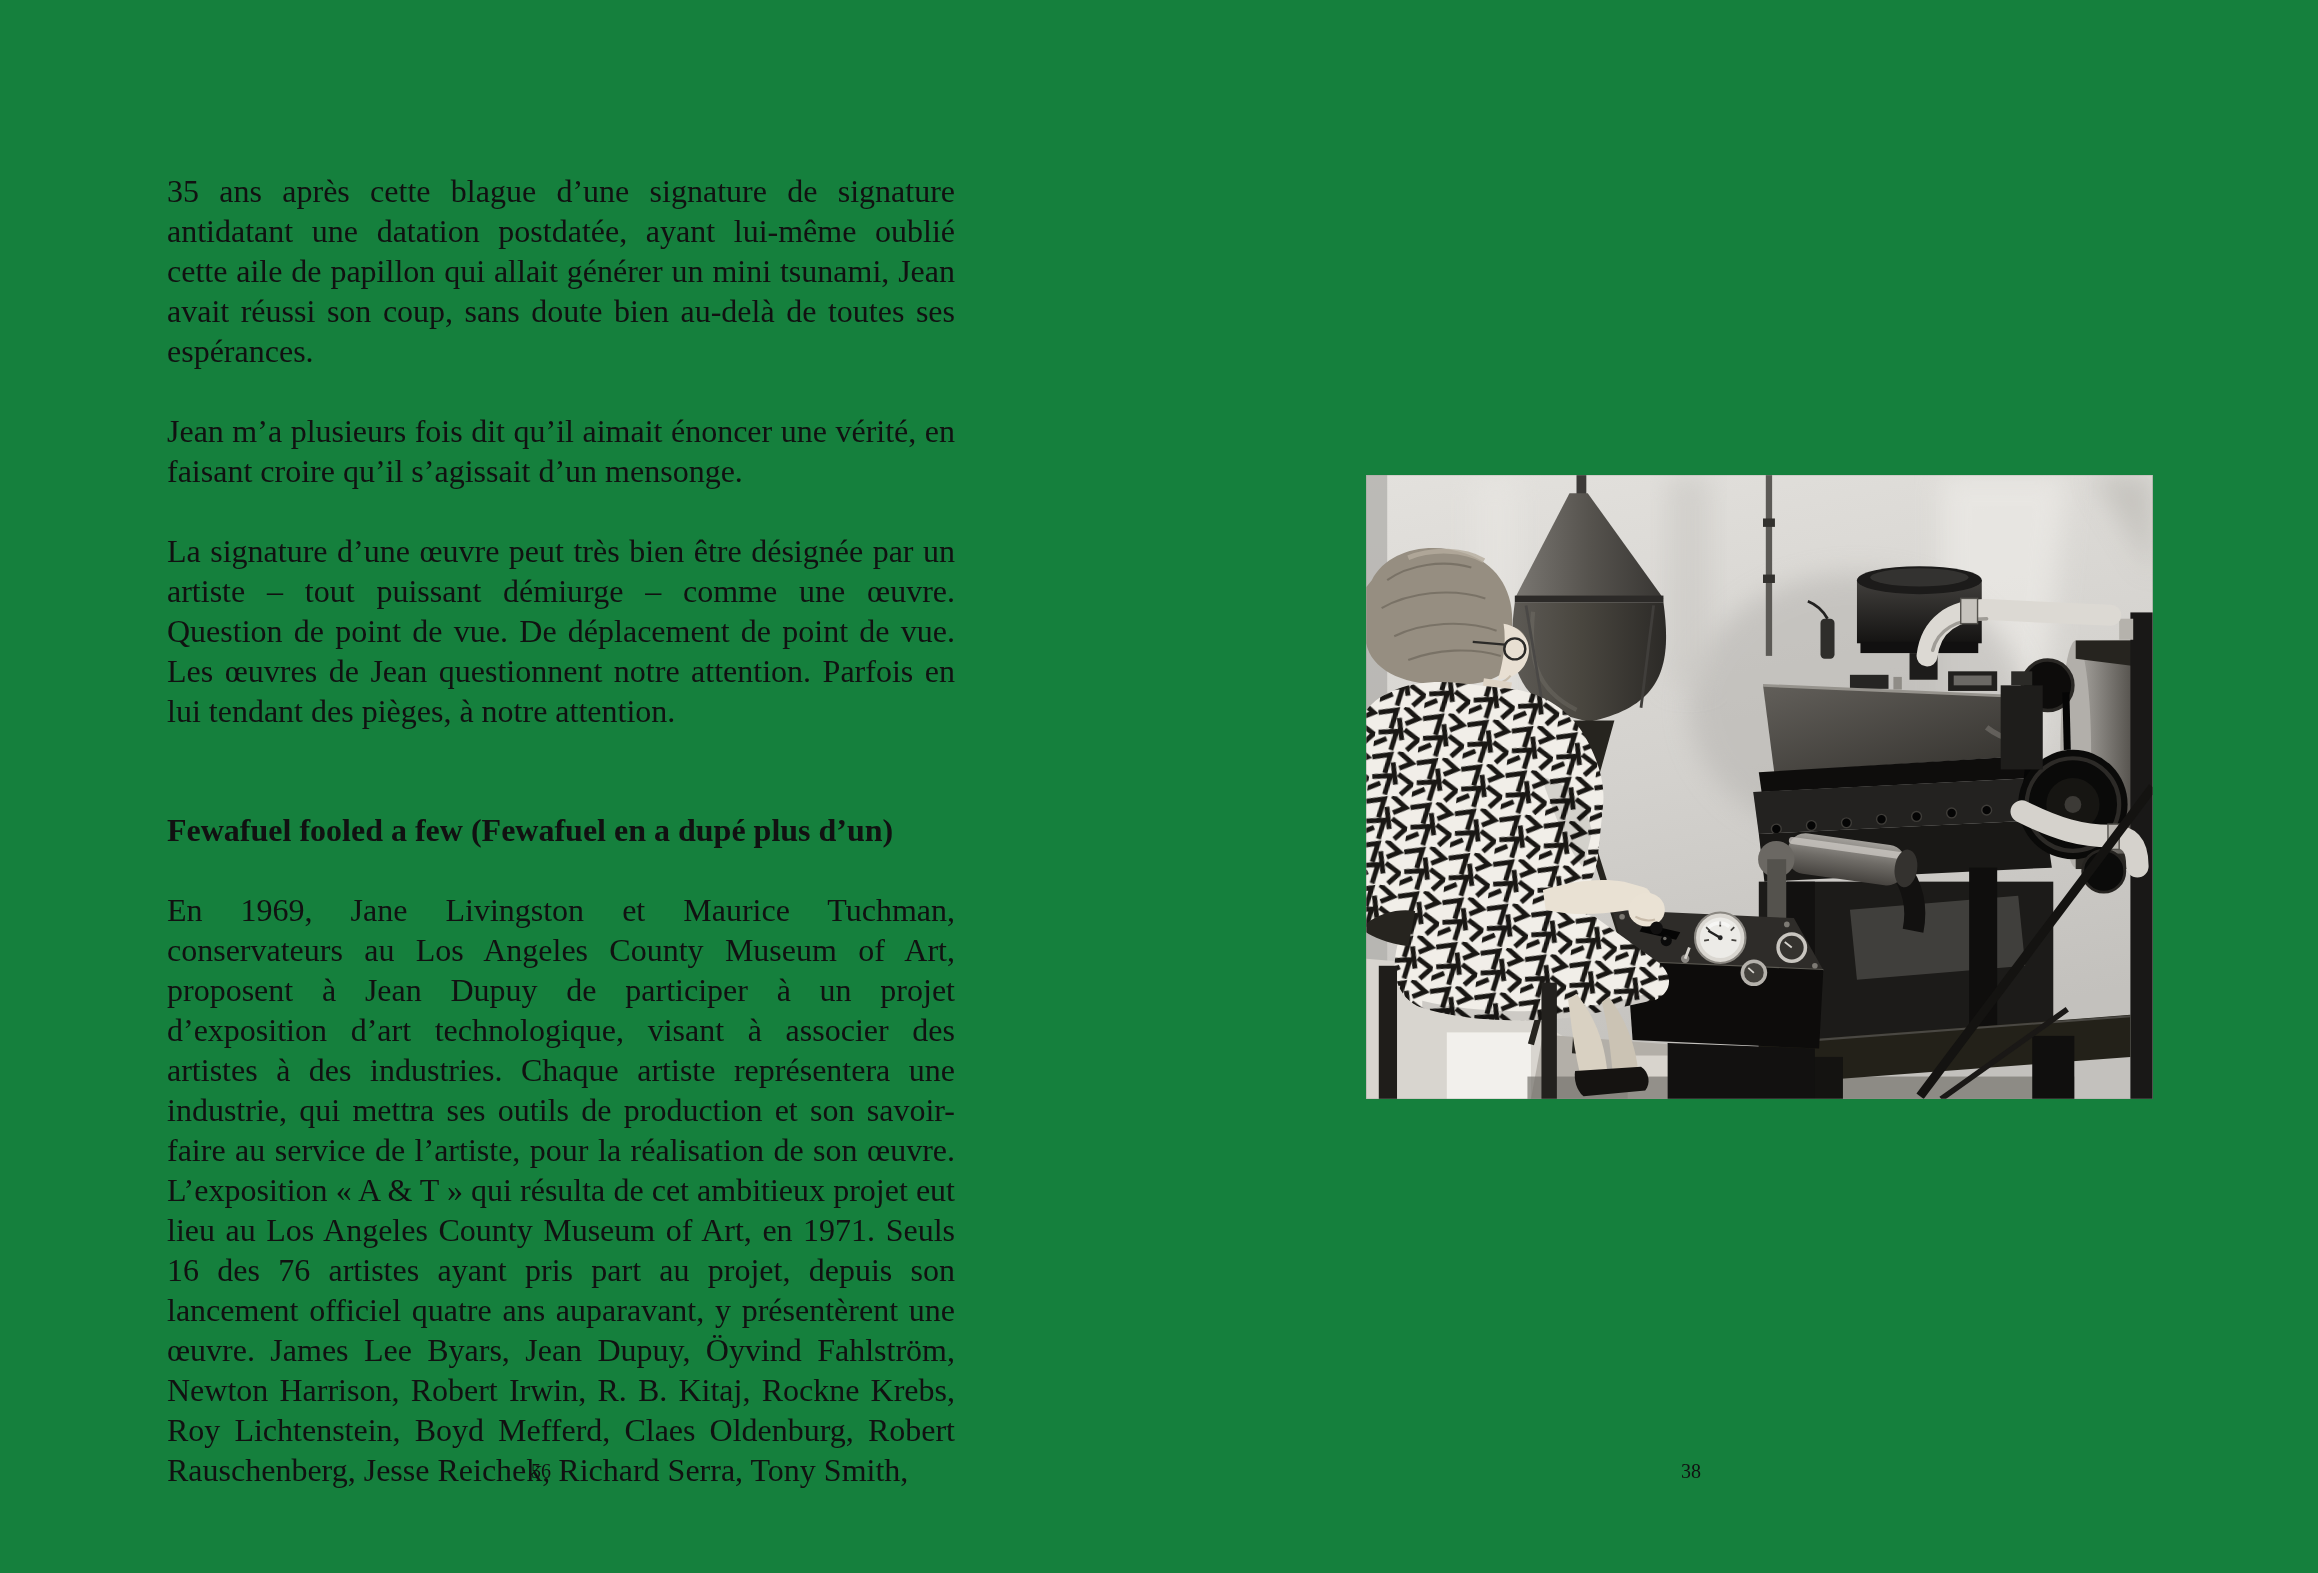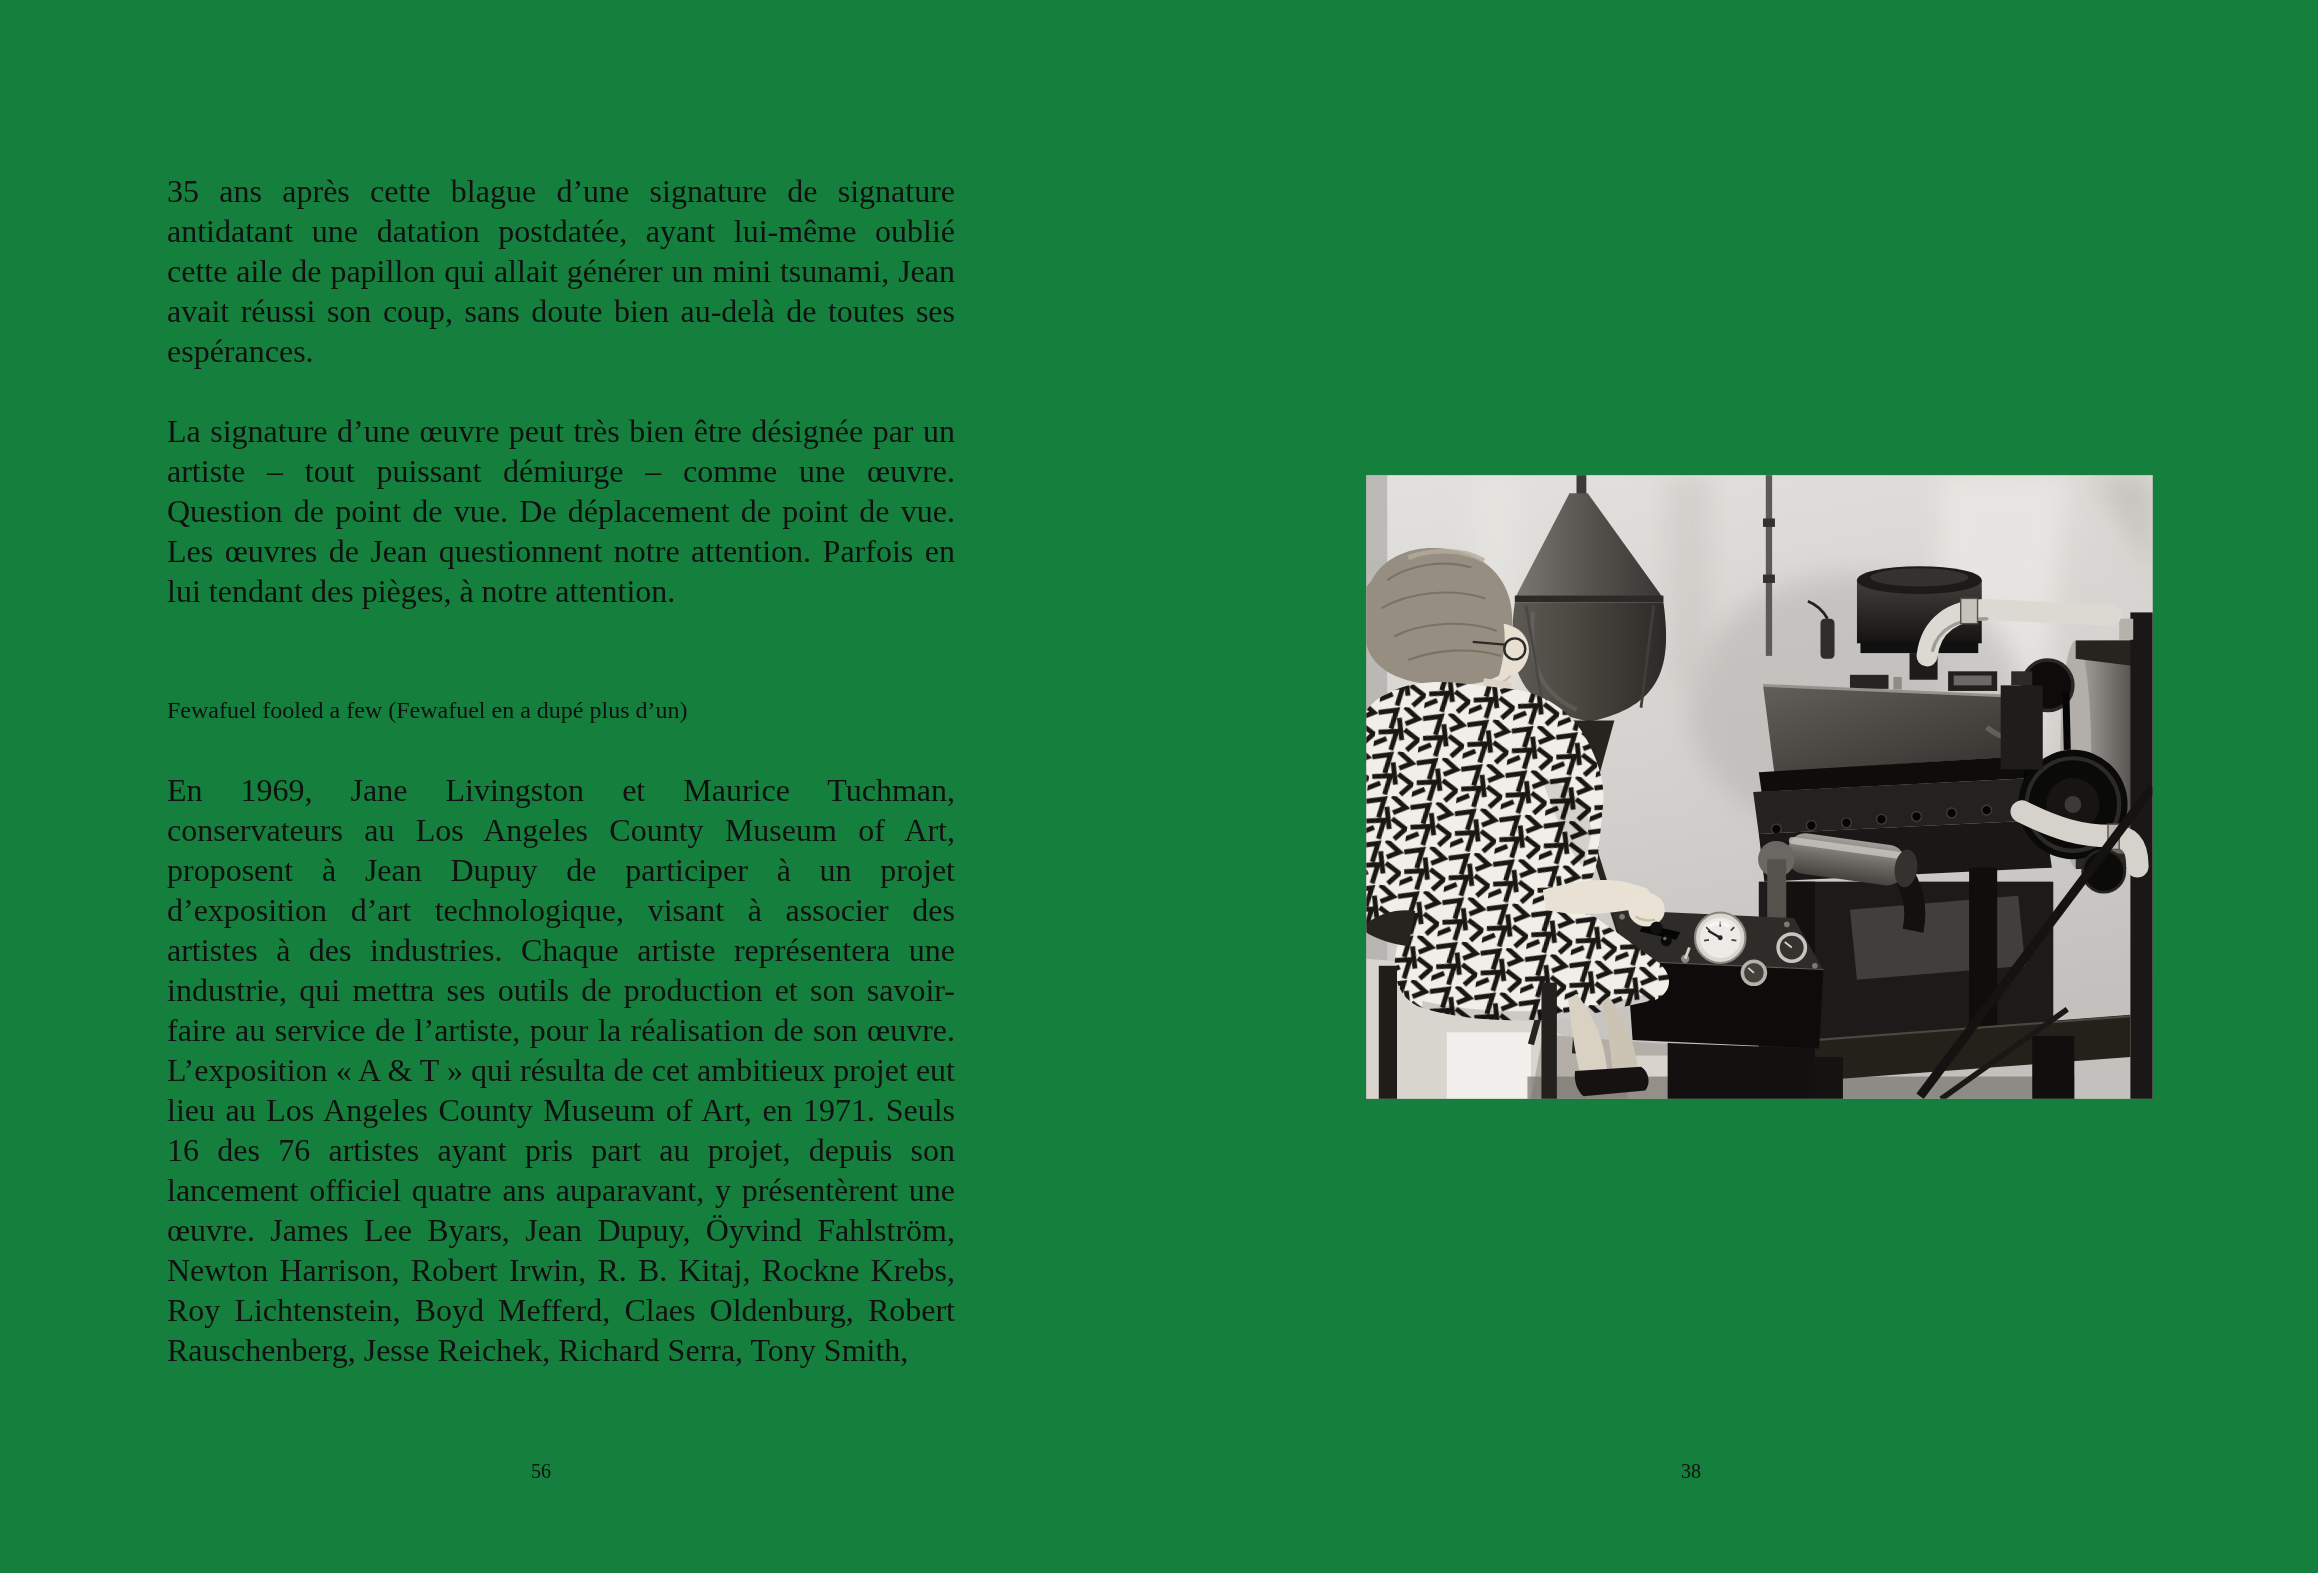--- a/index.html
+++ b/index.html
@@ -12,22 +12,22 @@
     overflow:hidden;
   }
   .textblock{
     position:absolute;
     left:167px;top:171px;width:788px;
     font-size:32px;line-height:40px;
     text-align:justify;
   }
   .textblock p{margin:0 0 40px 0;}
   .heading{
-    font-size:24px;line-height:40px;
-    font-weight:normal;
+    font-size:32px;line-height:40px;
+    font-weight:bold;
     margin:79px 0 40px 0;
     text-align:left;
   }
   .pagenum{
     position:absolute;
     top:1456px;
     font-size:20px;line-height:31px;
     transform:translateX(-50%);
     text-align:center;
   }
@@ -42,20 +42,21 @@
   .photo svg{display:block;width:787px;height:624px;}
 </style>
 </head>
 <body>
 
 <div class="spread">
 
   <section>
     <div class="textblock">
       <p>35 ans après cette blague d’une signature de signature antidatant une datation postdatée, ayant lui-même oublié cette aile de papillon qui allait générer un mini tsunami, Jean avait réussi son coup, sans doute bien au-delà de toutes ses espérances.</p>
+      <p>Jean m’a plusieurs fois dit qu’il aimait énoncer une vérité, en faisant croire qu’il s’agissait d’un mensonge.</p>
       <p>La signature d’une œuvre peut très bien être désignée par un artiste – tout puissant démiurge – comme une œuvre. Question de point de vue. De déplacement de point de vue. Les œuvres de Jean questionnent notre attention. Parfois en lui tendant des pièges, à notre attention.</p>
       <h2 class="heading">Fewafuel fooled a few (Fewafuel en a dupé plus d’un)</h2>
       <p>En 1969, Jane Livingston et Maurice Tuchman, conservateurs au Los Angeles County Museum of Art, proposent à Jean Dupuy de participer à un projet d’exposition d’art technologique, visant à associer des artistes à des industries. Chaque artiste représentera une industrie, qui mettra ses outils de production et son savoir-faire au service de l’artiste, pour la réalisation de son œuvre. L’exposition « A &amp; T » qui résulta de cet ambitieux projet eut lieu au Los Angeles County Museum of Art, en 1971. Seuls 16 des 76 artistes ayant pris part au projet, depuis son lancement officiel quatre ans auparavant, y présentèrent une œuvre. James Lee Byars, Jean Dupuy, Öyvind Fahlström, Newton Harrison, Robert Irwin, R. B. Kitaj, Rockne Krebs, Roy Lichtenstein, Boyd Mefferd, Claes Oldenburg, Robert Rauschenberg, Jesse Reichek, Richard Serra, Tony Smith,</p>
     </div>
     <div class="pagenum pagenum-left">56</div>
   </section>
 
   <section>
     <figure class="photo" aria-label="Black-and-white photograph: a seated woman with short hair and glasses, wearing a black-and-white abstract patterned dress, operates a lever on a small black control box fitted with round gauges; in front of her a large engine is mounted on a test bench with an air-cleaner drum, belts and pulleys, a pale hose and a light cylindrical drum; behind her a conical funnel tank stands on a tripod.">
       <svg viewBox="0 0 1122 890" xmlns="http://www.w3.org/2000/svg">

